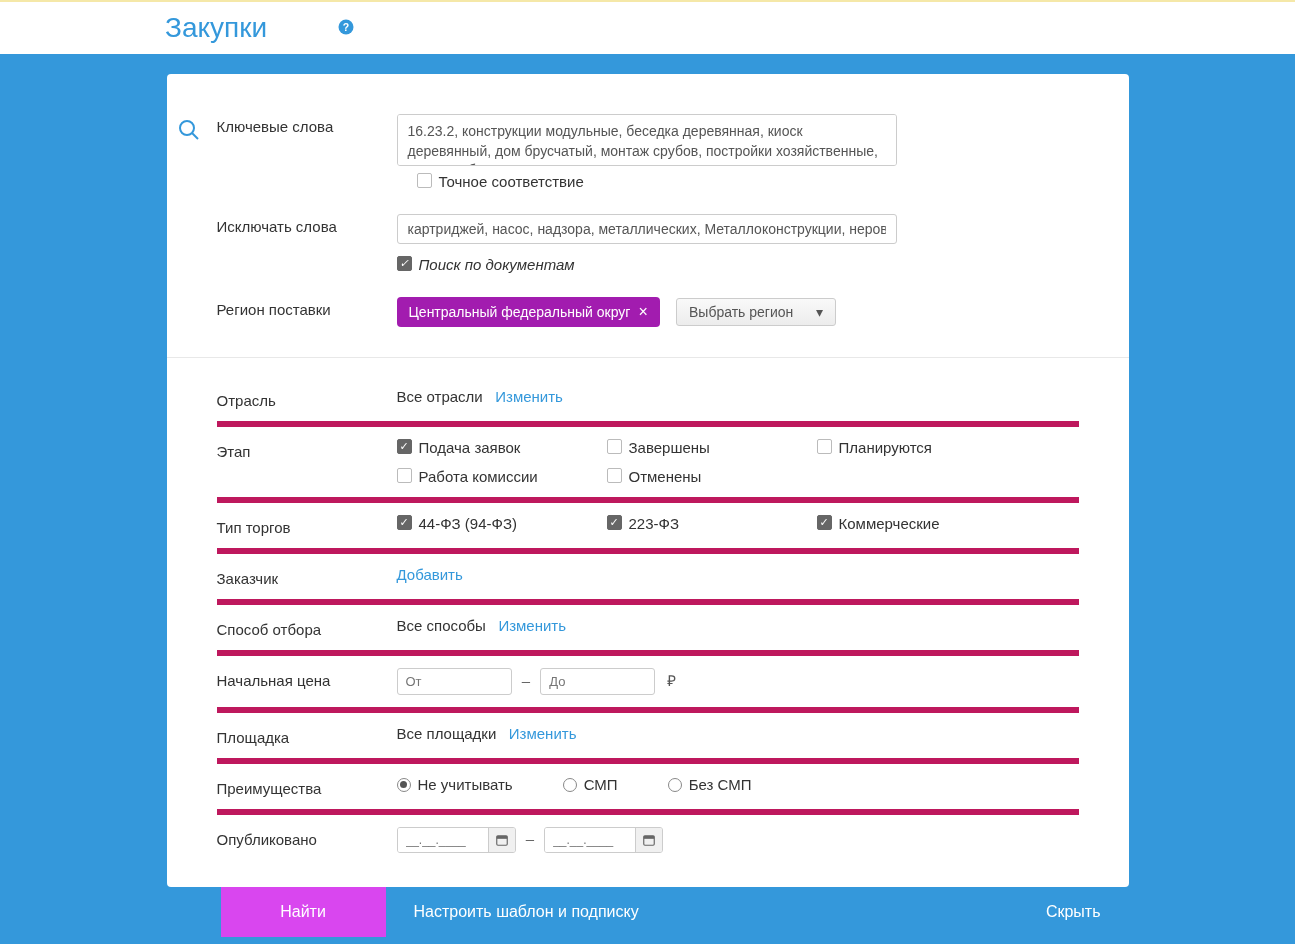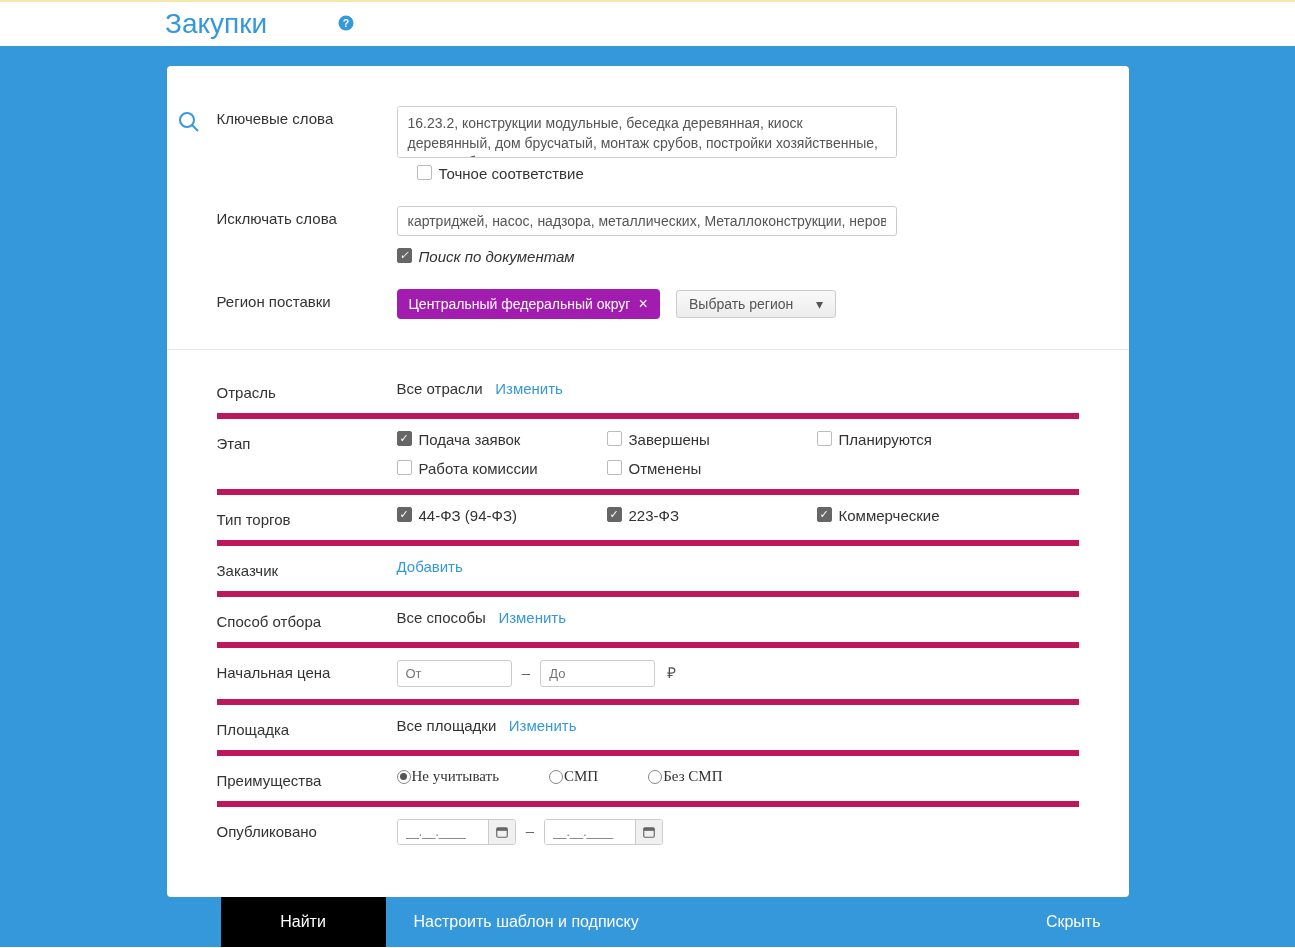--- a/index.html
+++ b/index.html
@@ -11,21 +11,21 @@
 }
 .top-accent {
   height: 2px;
   background: #f5e8a8;
 }
 .header {
   background: #fff;
   padding: 0 40px 0 165px;
   display: flex;
   align-items: center;
-  height: 44px;
+  height: 52px;
 }
 .logo {
   font-size: 28px;
   color: #3498db;
   font-weight: 400;
   margin-right: 32px;
 }
 .nav {
   display: flex;
   gap: 32px;
@@ -63,21 +63,21 @@
   padding: 20px 0 0 0;
   min-height: 890px;
 }
 .panel {
   background: #fff;
   max-width: 962px;
   margin: 0 auto;
   border-radius: 4px;
 }
 .panel-body {
-  padding: 28px 50px 40px 50px;
+  padding: 28px 50px 22px 50px;
 }
 .form-row {
   display: flex;
   padding: 12px 0;
 }
 .form-row.bordered {
   border-bottom: 6px solid #be185d;
 }
 .label-col {
   width: 180px;
@@ -180,22 +180,21 @@
   grid-template-columns: 210px 210px 210px;
   gap: 12px 0;
 }
 .radio-group {
   display: flex;
   gap: 50px;
 }
 .radio-item {
   display: flex;
   align-items: center;
-  gap: 1px;
-  font-family: Liberation Serif, serif;
+  gap: 7px;
 }
 .radio-circle {
   width: 14px;
   height: 14px;
   border: 1px solid #888;
   border-radius: 50%;
   display: inline-flex;
   align-items: center;
   justify-content: center;
 }
@@ -235,21 +234,21 @@
   display: flex;
   align-items: center;
 }
 .bottom-bar {
   max-width: 962px;
   margin: 0 auto;
   display: flex;
   align-items: stretch;
 }
 .btn-find {
-  background: #000000;
+  background: #d946ef;
   color: #fff;
   padding: 16px 0;
   width: 165px;
   text-align: center;
   border: none;
   font-size: 16px;
   cursor: pointer;
   margin-left: 54px;
 }
 .btn-configure {

